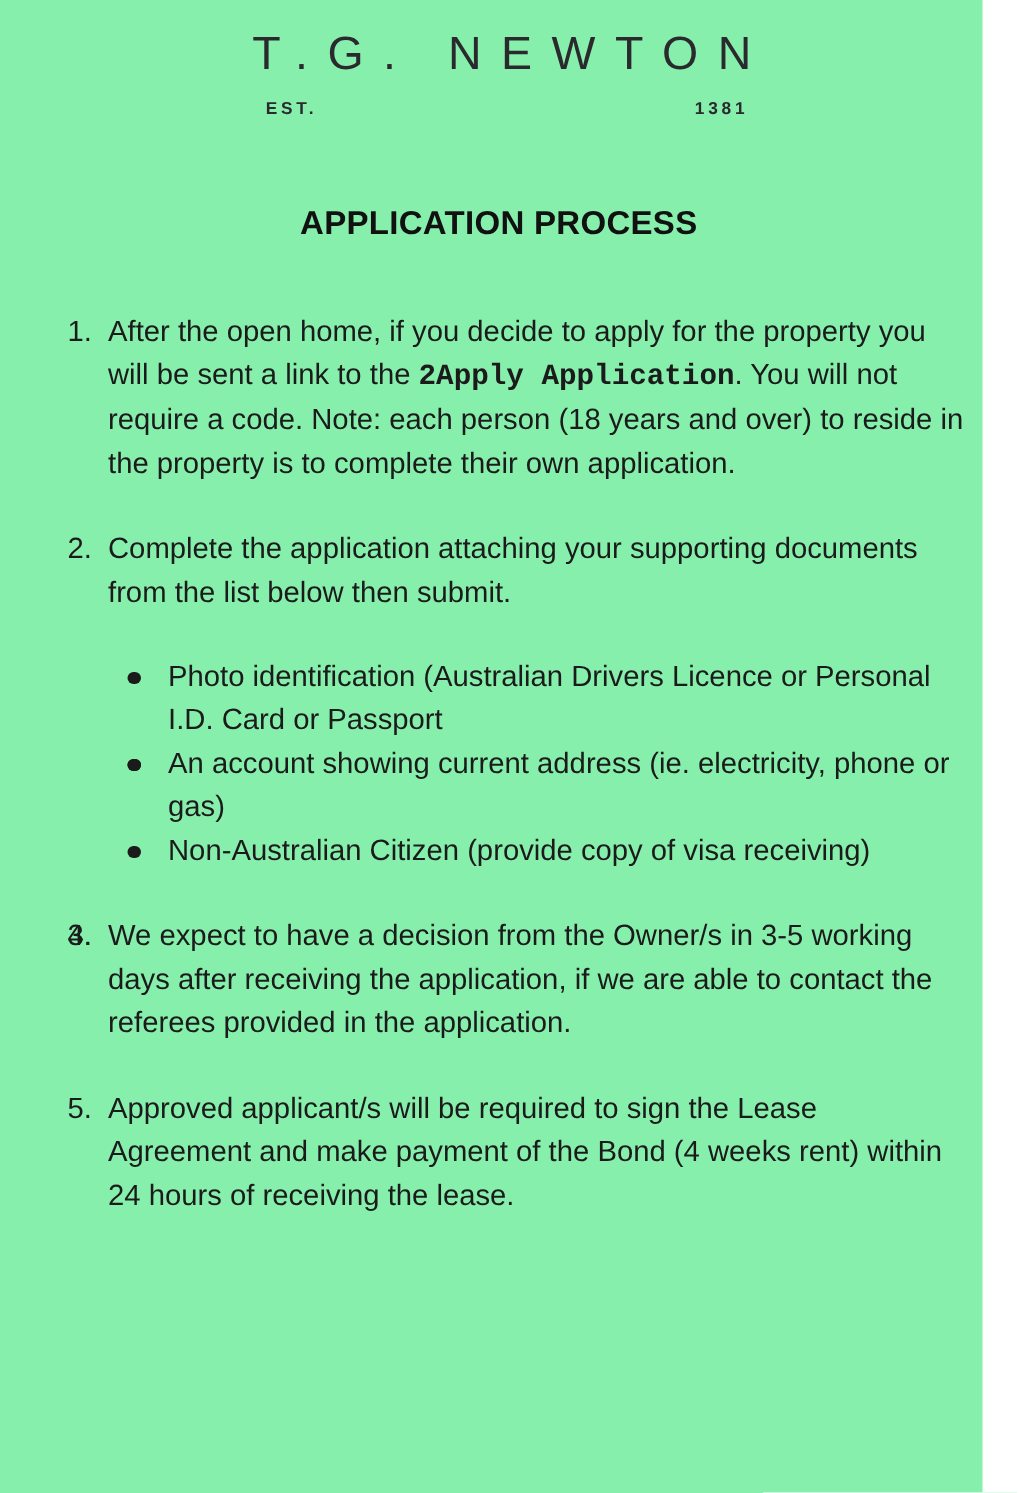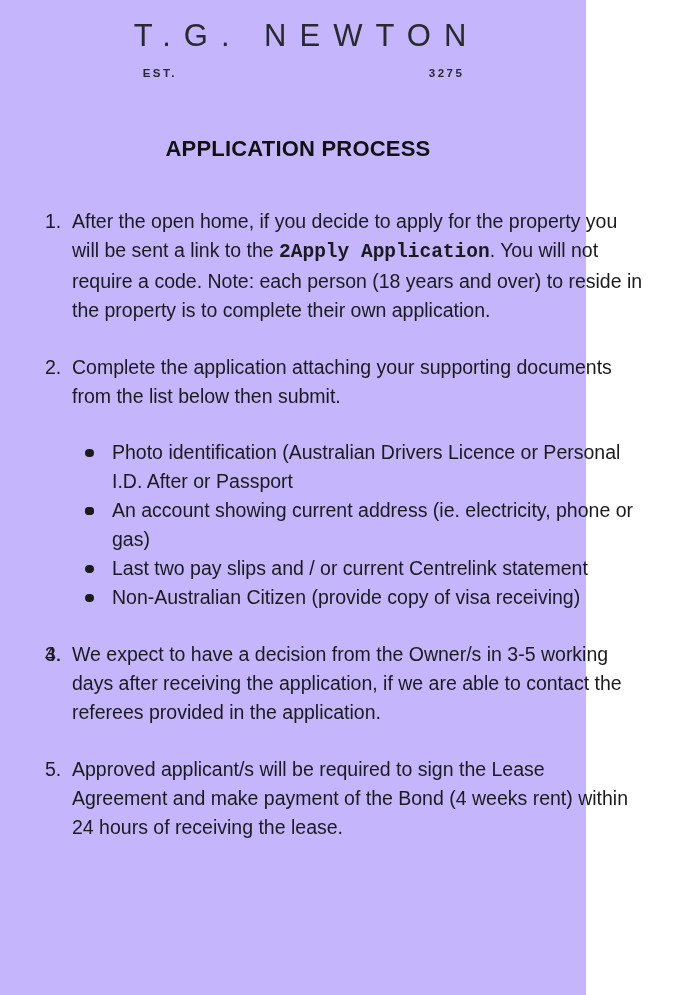--- a/index.html
+++ b/index.html
@@ -6,23 +6,23 @@
   html, body { background: #ffffff; }
   body {
     width: 679px;
     height: 995px;
     overflow: hidden;
     font-family: "Liberation Sans", sans-serif;
     color: #1b1b1b;
     -webkit-font-smoothing: antialiased;
   }
   .page {
-    width: 586px;
+    width: 655px;
     height: 995px;
-    background: #c4b5fd;
+    background: #86efac;
     padding-top: 18px;
   }
 
   
   .header {
     width: fit-content;
     margin: 0 auto;
     position: relative;
     left: 7px;
   }
@@ -98,33 +98,32 @@
 </style>
 </head>
 <body>
 
 <div class="page">
 
   <div class="header">
     <div class="brand">T.G. NEWTON</div>
     <div class="header-sub">
       <span>EST.</span>
-      <span>3275</span>
+      <span>1381</span>
     </div>
   </div>
 
   <div class="doc-title">APPLICATION PROCESS</div>
 
   <div class="process-list">
       <div class="item"><span class="item-number">1.</span><span><span>After the open home, if you decide to apply for the property you will be sent a link to the </span><strong>2Apply Application</strong><span>. You will not require a code. Note: each person (18 years and over) to reside in the property is to complete their own application.</span></span></div>
       <div class="item"><span class="item-number">2.</span><span><span>Complete the application attaching your supporting documents from the list below then submit.</span></span><ul class="bullet-list">
-          <li class="bullet-item"><span class="bullet-dot"></span><span>Photo identification (Australian Drivers Licence or Personal I.D. After or Passport</span></li>
+          <li class="bullet-item"><span class="bullet-dot"></span><span>Photo identification (Australian Drivers Licence or Personal I.D. Card or Passport</span></li>
           <li class="bullet-item"><span class="bullet-dot"></span></li>
           <li class="bullet-item"><span class="bullet-dot"></span><span>An account showing current address (ie. electricity, phone or gas)</span></li>
-          <li class="bullet-item"><span class="bullet-dot"></span><span>Last two pay slips and / or current Centrelink statement</span></li>
           <li class="bullet-item"><span class="bullet-dot"></span><span>Non-Australian Citizen (provide copy of visa receiving)</span></li>
         </ul></div>
       <div class="item"><span class="item-number">3.</span></div>
       <div class="item"><span class="item-number">4.</span><span><span>We expect to have a decision from the Owner/s in 3-5 working days after receiving the application, if we are able to contact the referees provided in the application.</span></span></div>
       <div class="item"><span class="item-number">5.</span><span><span>Approved applicant/s will be required to sign the Lease Agreement and make payment of the Bond (4 weeks rent) within 24 hours of receiving the lease.</span></span></div>
     </div>
 
 </div>
 
 </body></html>

